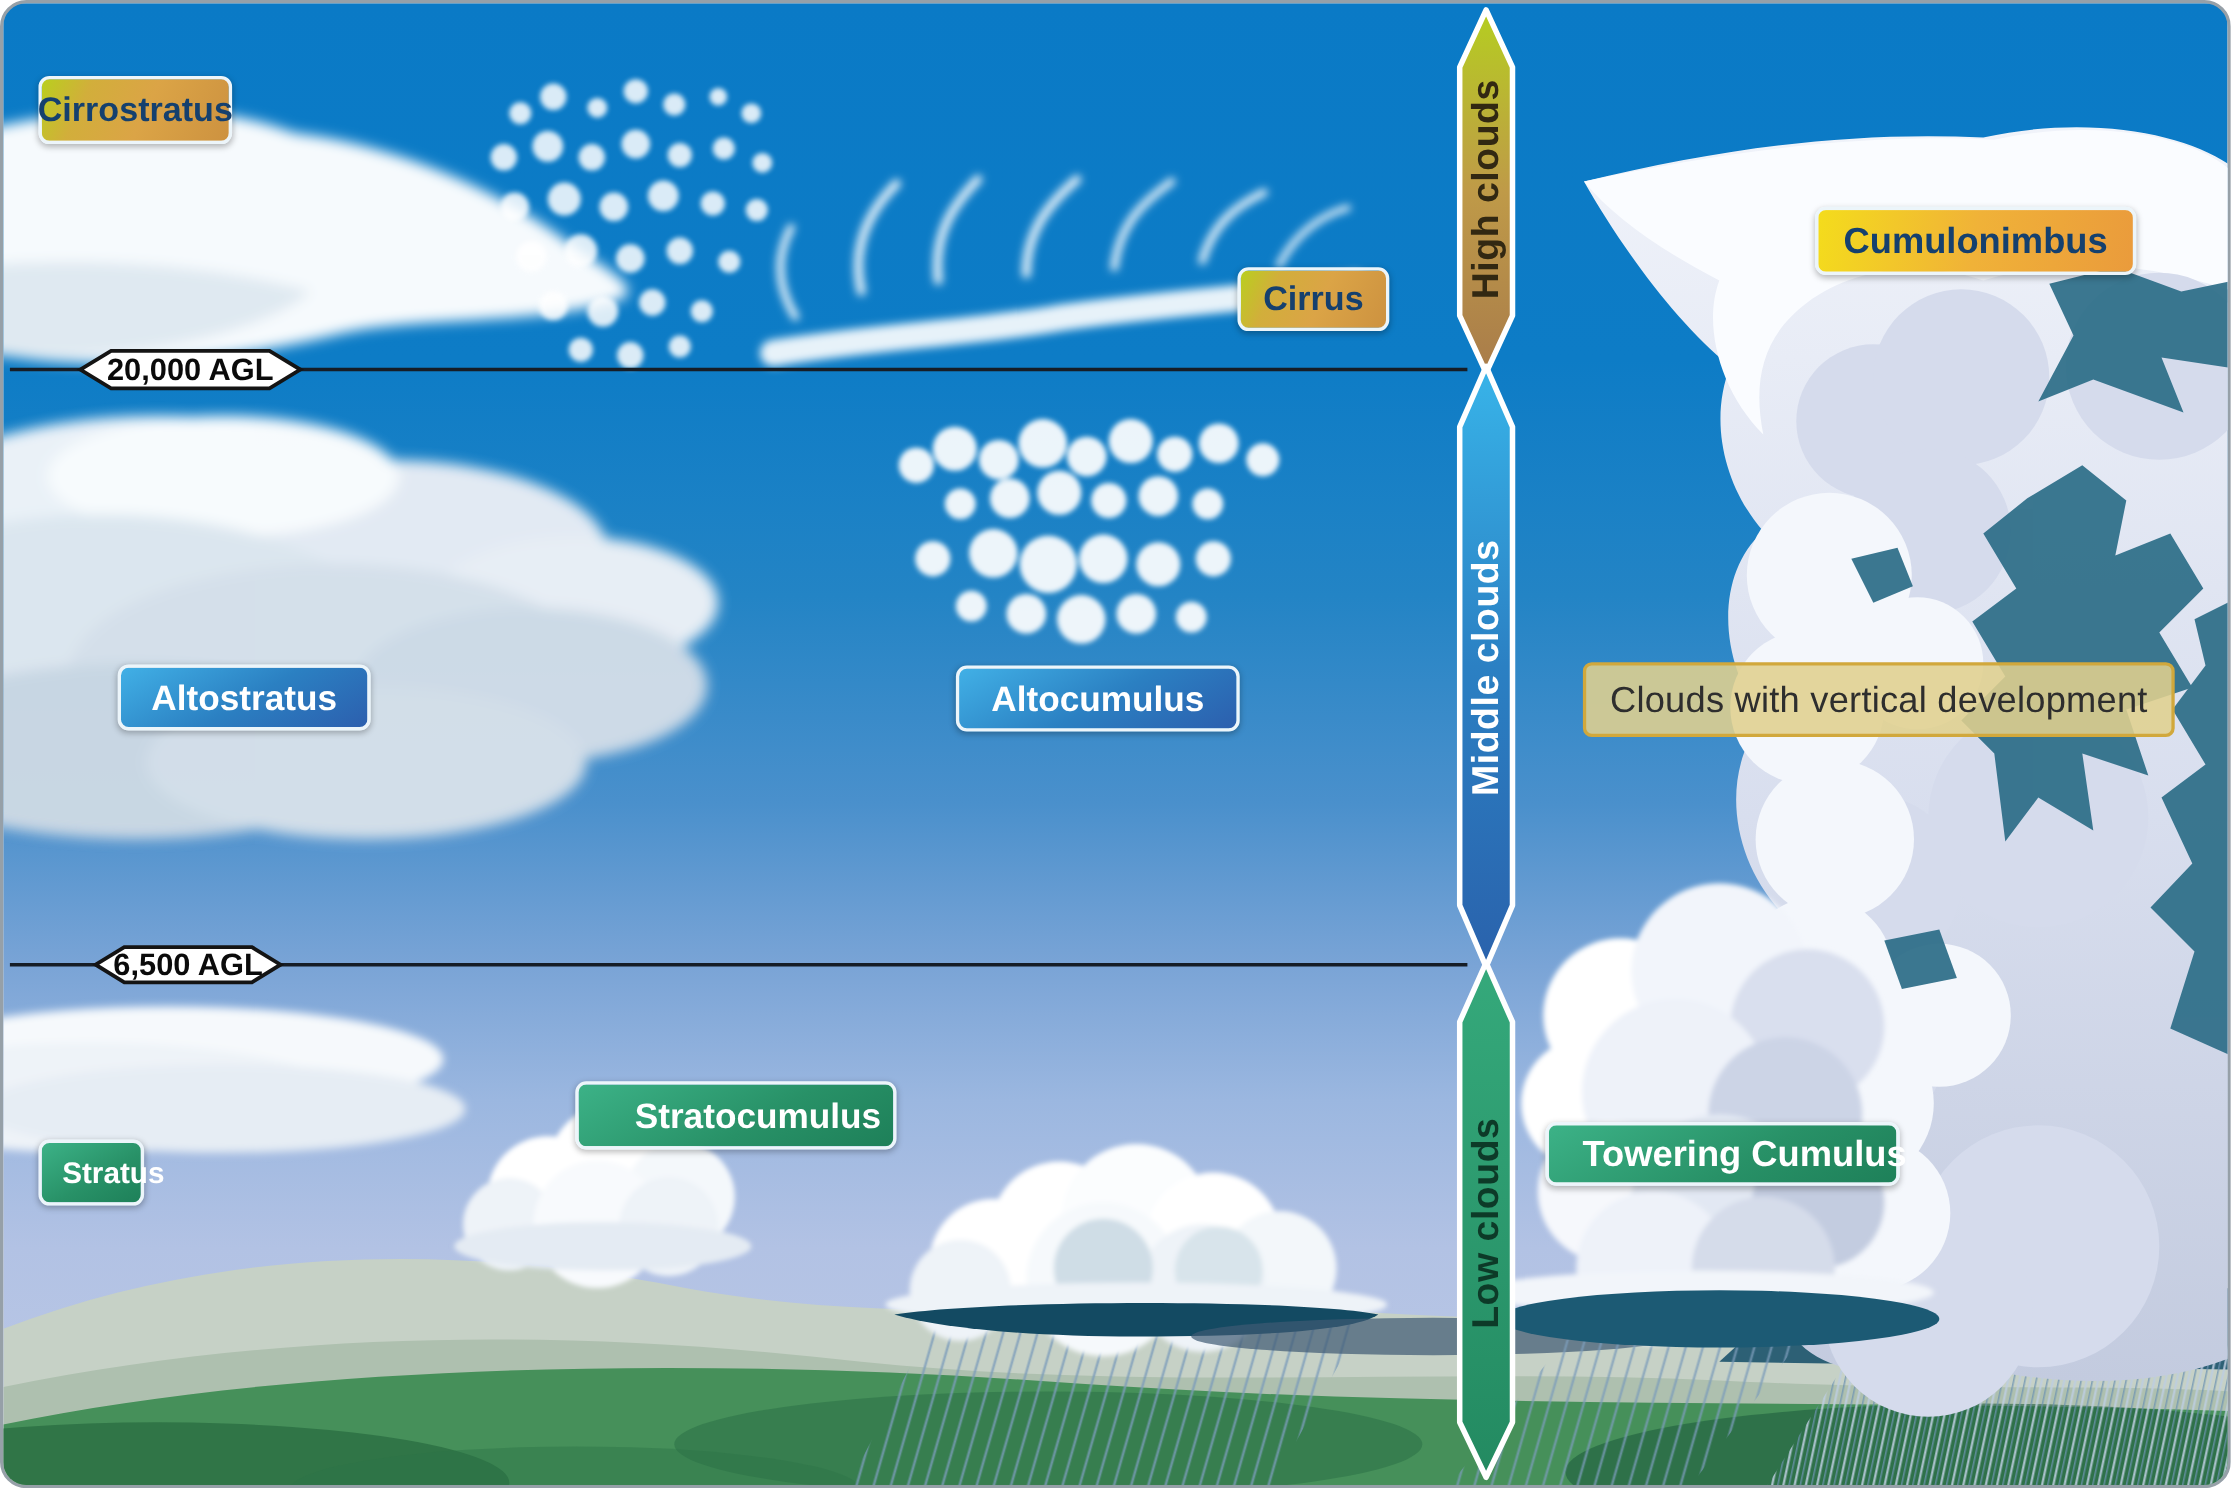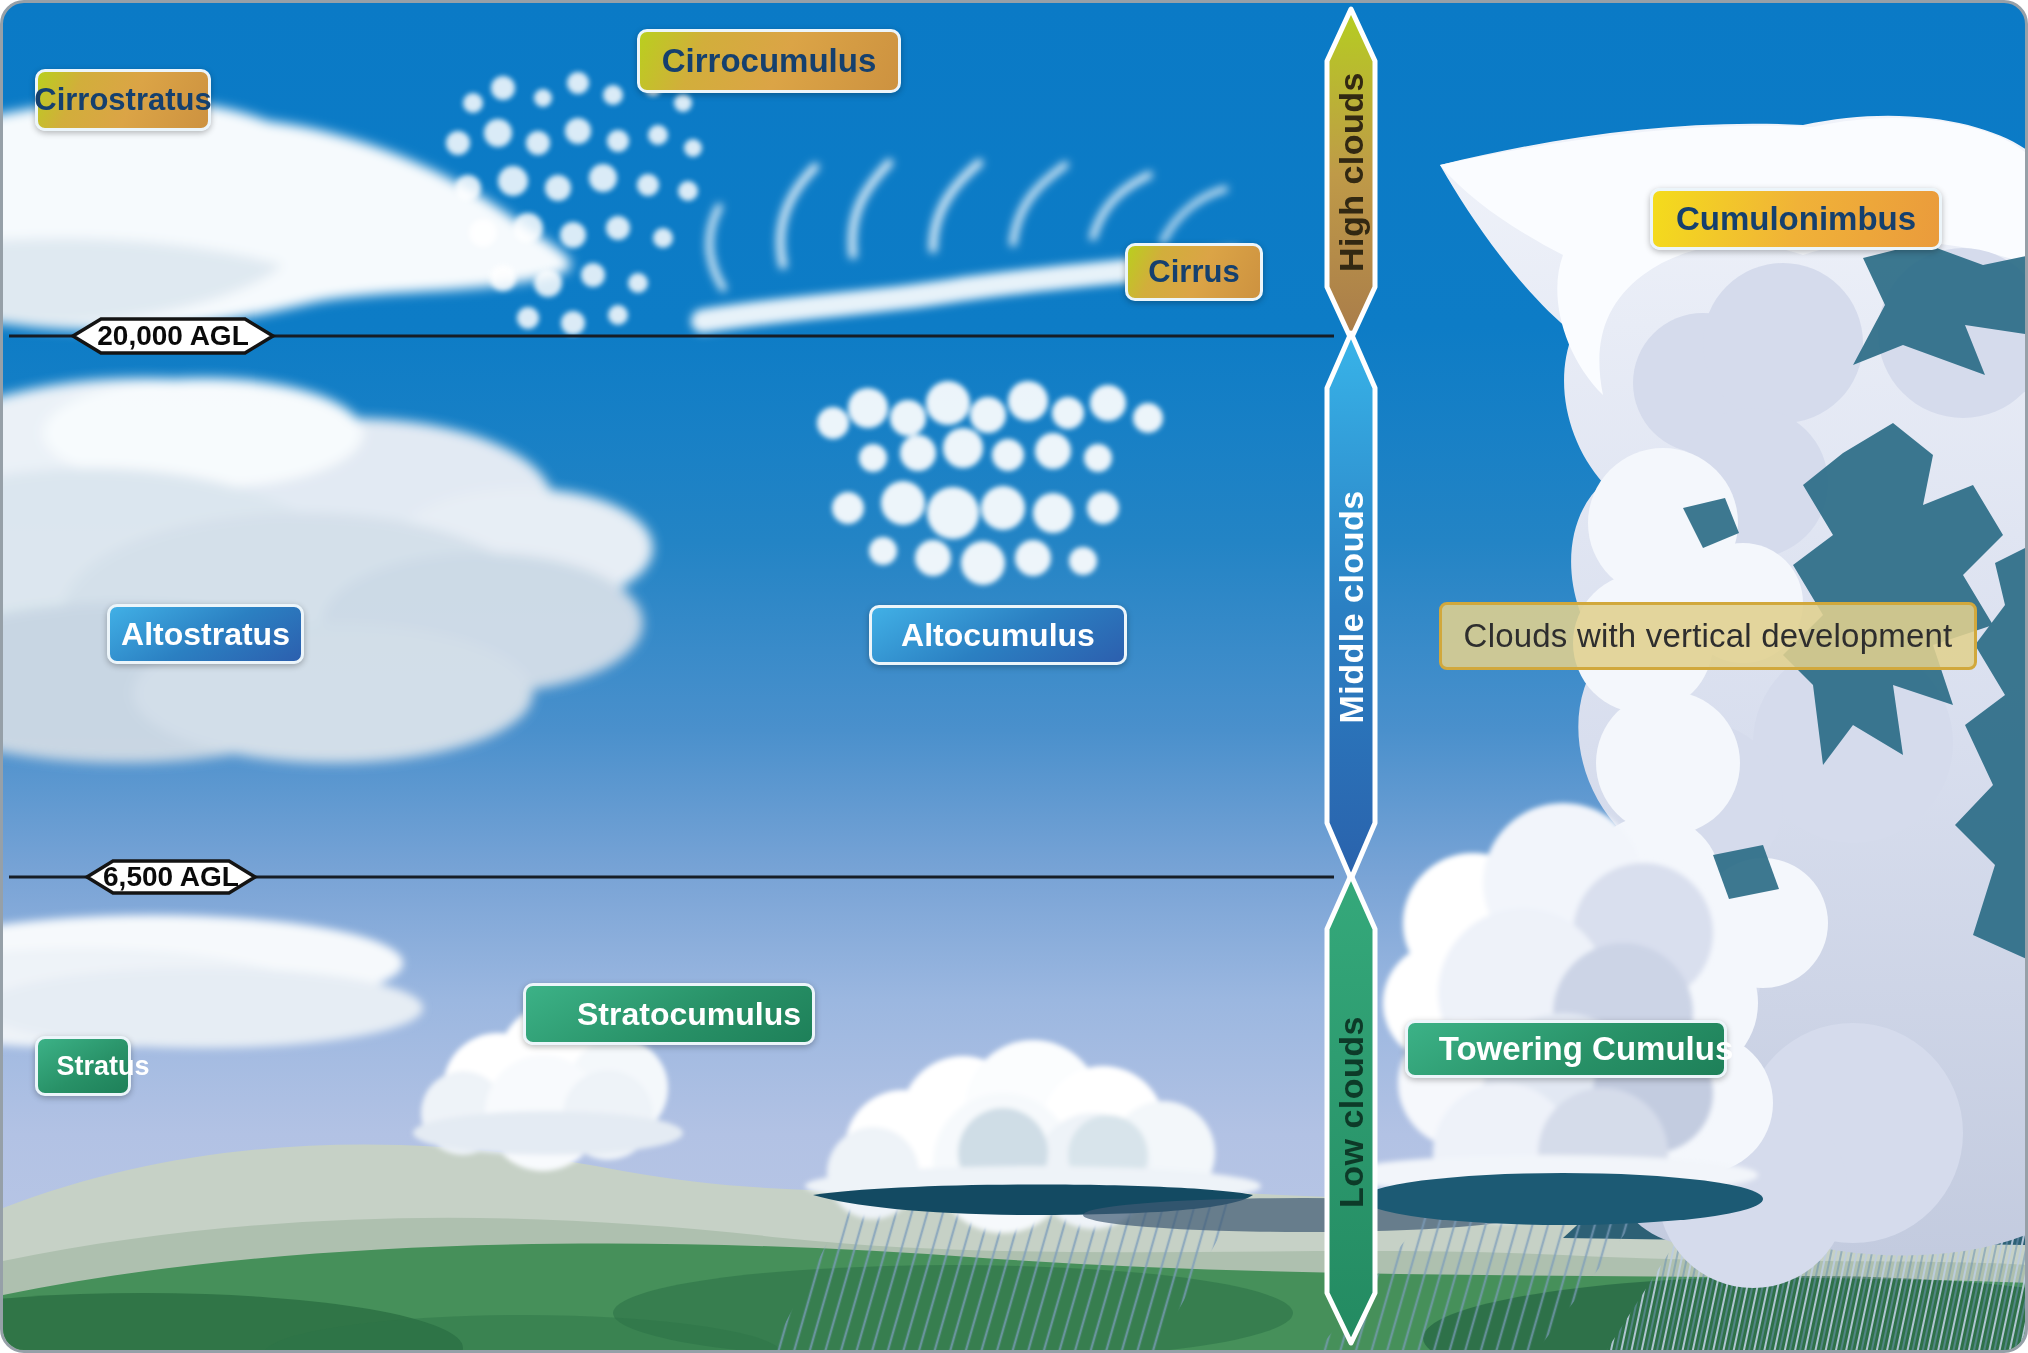--- a/index.html
+++ b/index.html
@@ -47,21 +47,21 @@
     background:rgba(224,208,142,0.88);
     border:3px solid #d1a83c;
     border-radius:8px;
     color:#2e2e2e;
     font-weight:normal;
     box-shadow:none;
   }
   .lbl-cirrostratus{left:32px;top:66px;width:176px;height:62px;font-size:31px;}
   .lbl-cirrocumulus{left:634px;top:26px;width:264px;height:64px;font-size:33px;}
   .lbl-cirrus{left:1094px;top:240px;width:138px;height:58px;font-size:31px;margin-left:28px;}
-  .lbl-altostratus{left:104px;top:601px;width:197px;height:60px;font-size:32px;}
+  .lbl-altostratus{left:104px;top:601px;width:230px;height:60px;font-size:32px;}
   .lbl-altocumulus{left:866px;top:602px;width:258px;height:60px;font-size:32px;}
   .lbl-stratus{left:32px;top:1033px;width:96px;height:60px;font-size:27px;}
   .lbl-stratocumulus{left:520px;top:980px;width:292px;height:62px;font-size:32px;}
   .lbl-nimbostratus{left:964px;top:1027px;width:270px;height:58px;font-size:32px;}
   .lbl-cumulonimbus{left:1647px;top:185px;width:292px;height:62px;font-size:33px;}
   .lbl-towering{left:1402px;top:1017px;width:322px;height:58px;font-size:33px;}
   .lbl-vertdev{left:1436px;top:599px;width:538px;height:68px;font-size:33px;letter-spacing:0.2px;}
   .marker-text{
     position:absolute;
     display:flex;align-items:center;justify-content:center;
@@ -344,21 +344,20 @@
   </svg>
 
   <div class="marker-text marker-20000">20,000 AGL</div>
   <div class="marker-text marker-6500">6,500 AGL</div>
 
   <div class="bar-label high">High clouds</div>
   <div class="bar-label middle">Middle clouds</div>
   <div class="bar-label low">Low clouds</div>
 
   <div class="badge gold lbl-cirrostratus">Cirrostratus</div>
-  <div class="badge gold lbl-cirrocumulus">Cirrocumulus</div>
   <div class="badge gold lbl-cirrus">Cirrus</div>
   <div class="badge blue lbl-altostratus">Altostratus</div>
   <div class="badge blue lbl-altocumulus">Altocumulus</div>
   <div class="badge green lbl-stratus">Stratus</div>
   <div class="badge green lbl-stratocumulus">Stratocumulus</div>
   <div class="badge goldbright lbl-cumulonimbus">Cumulonimbus</div>
   <div class="badge green lbl-towering">Towering Cumulus</div>
   <div class="badge tan lbl-vertdev">Clouds with vertical development</div>
 
 </div>

